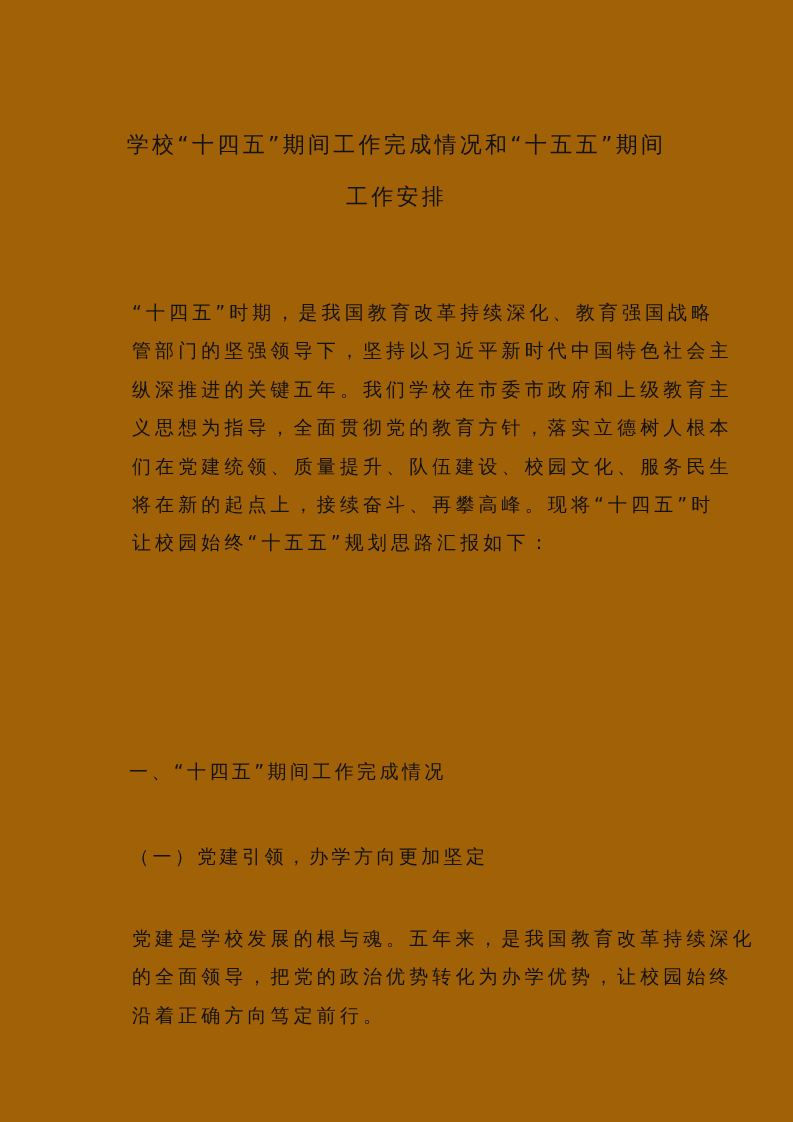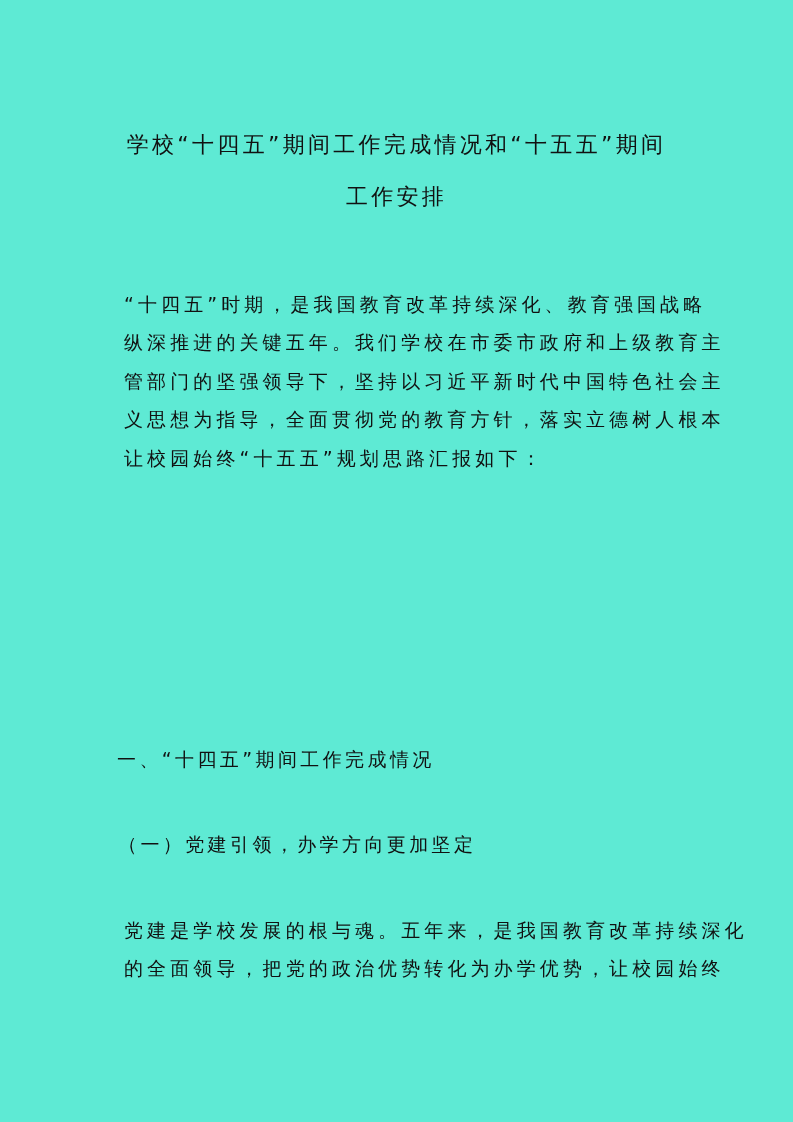--- a/index.html
+++ b/index.html
@@ -14,21 +14,21 @@
       overflow: hidden;
       color: #111111;
       font-family: "DejaVu Sans", "Liberation Sans", sans-serif;
     }
     .page {
       position: absolute;
       left: 0;
       top: 0;
       width: 793px;
       height: 1122px;
-      background: #5eead4;
+      background: #a16207;
     }
     .title {
       position: absolute;
       left: 110px;
       width: 573px;
       text-align: center;
       font-size: 22px;
       line-height: 52px;
       letter-spacing: 3.3px;
       font-weight: normal;
@@ -37,57 +37,60 @@
     }
     .para {
       position: absolute;
       left: 120px;
       width: 556px;
       font-size: 19px;
       line-height: 38.4px;
       letter-spacing: 4.1px;
       text-align: justify;
       text-align-last: left;
-      margin: 4px;
+      margin: 12px;
     }
     .para .line {
       display: block;
       white-space: nowrap;
     }
     .heading {
       position: absolute;
       left: 120px;
       font-size: 19px;
       line-height: 38px;
       letter-spacing: 3.4px;
-      margin: 0;
+      margin: 12px;
       white-space: nowrap;
       font-weight: normal;
     }
   </style>
 </head>
 <body>
 
 <div class="page">
 
   <h1 class="title">
     <span style="display:block">学校“十四五”期间工作完成情况和“十五五”期间</span>
     <span style="display:block">工作安排</span>
   </h1>
 
   <p class="para" style="top:281px">
     <span class="line">“十四五”时期，是我国教育改革持续深化、教育强国战略</span>
+    <span class="line">管部门的坚强领导下，坚持以习近平新时代中国特色社会主</span>
     <span class="line">纵深推进的关键五年。我们学校在市委市政府和上级教育主</span>
-    <span class="line">管部门的坚强领导下，坚持以习近平新时代中国特色社会主</span>
     <span class="line">义思想为指导，全面贯彻党的教育方针，落实立德树人根本</span>
+    <span class="line">们在党建统领、质量提升、队伍建设、校园文化、服务民生</span>
+    <span class="line">将在新的起点上，接续奋斗、再攀高峰。现将“十四五”时</span>
     <span class="line">让校园始终“十五五”规划思路汇报如下：</span>
   </p>
 
   <h2 class="heading" style="top:740px; left:117px">一、“十四五”期间工作完成情况</h2>
 
   <h3 class="heading" style="top:825px; left:118px">（一）党建引领，办学方向更加坚定</h3>
 
   <p class="para" style="top:907px">
     <span class="line">党建是学校发展的根与魂。五年来，是我国教育改革持续深化</span>
     <span class="line">的全面领导，把党的政治优势转化为办学优势，让校园始终</span>
+    <span class="line">沿着正确方向笃定前行。</span>
   </p>
 
 </div>
 
 </body></html>

